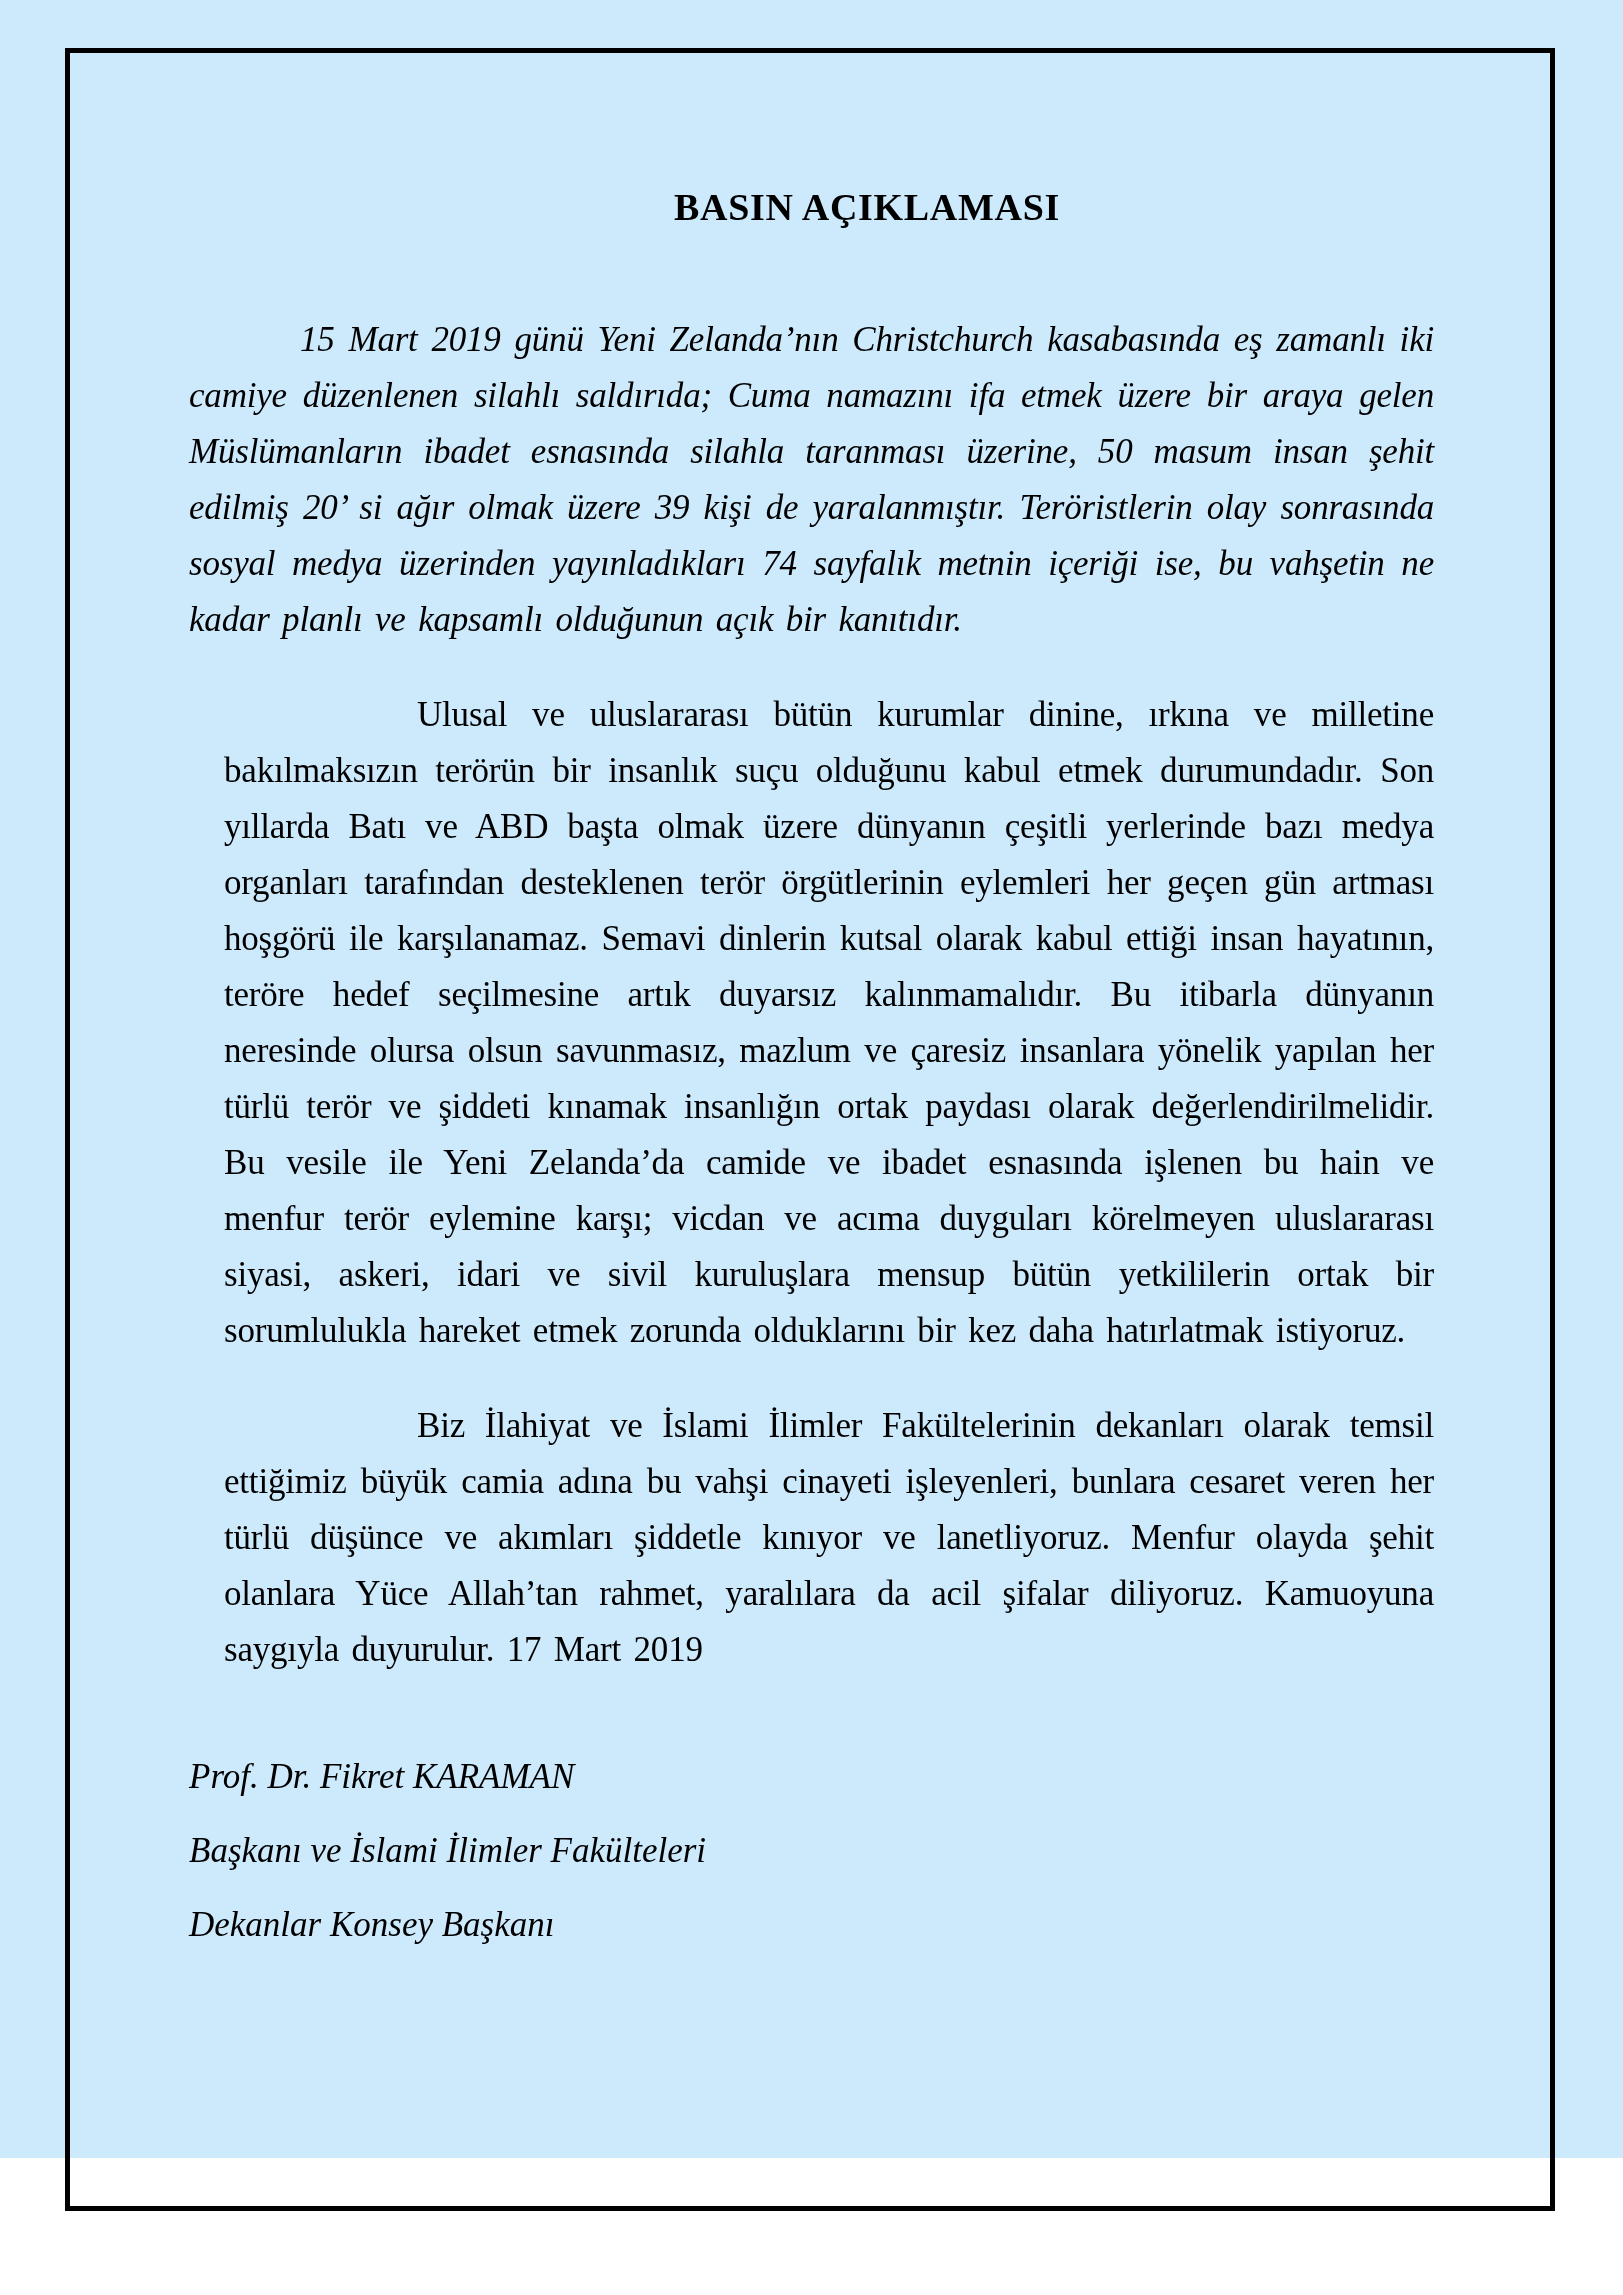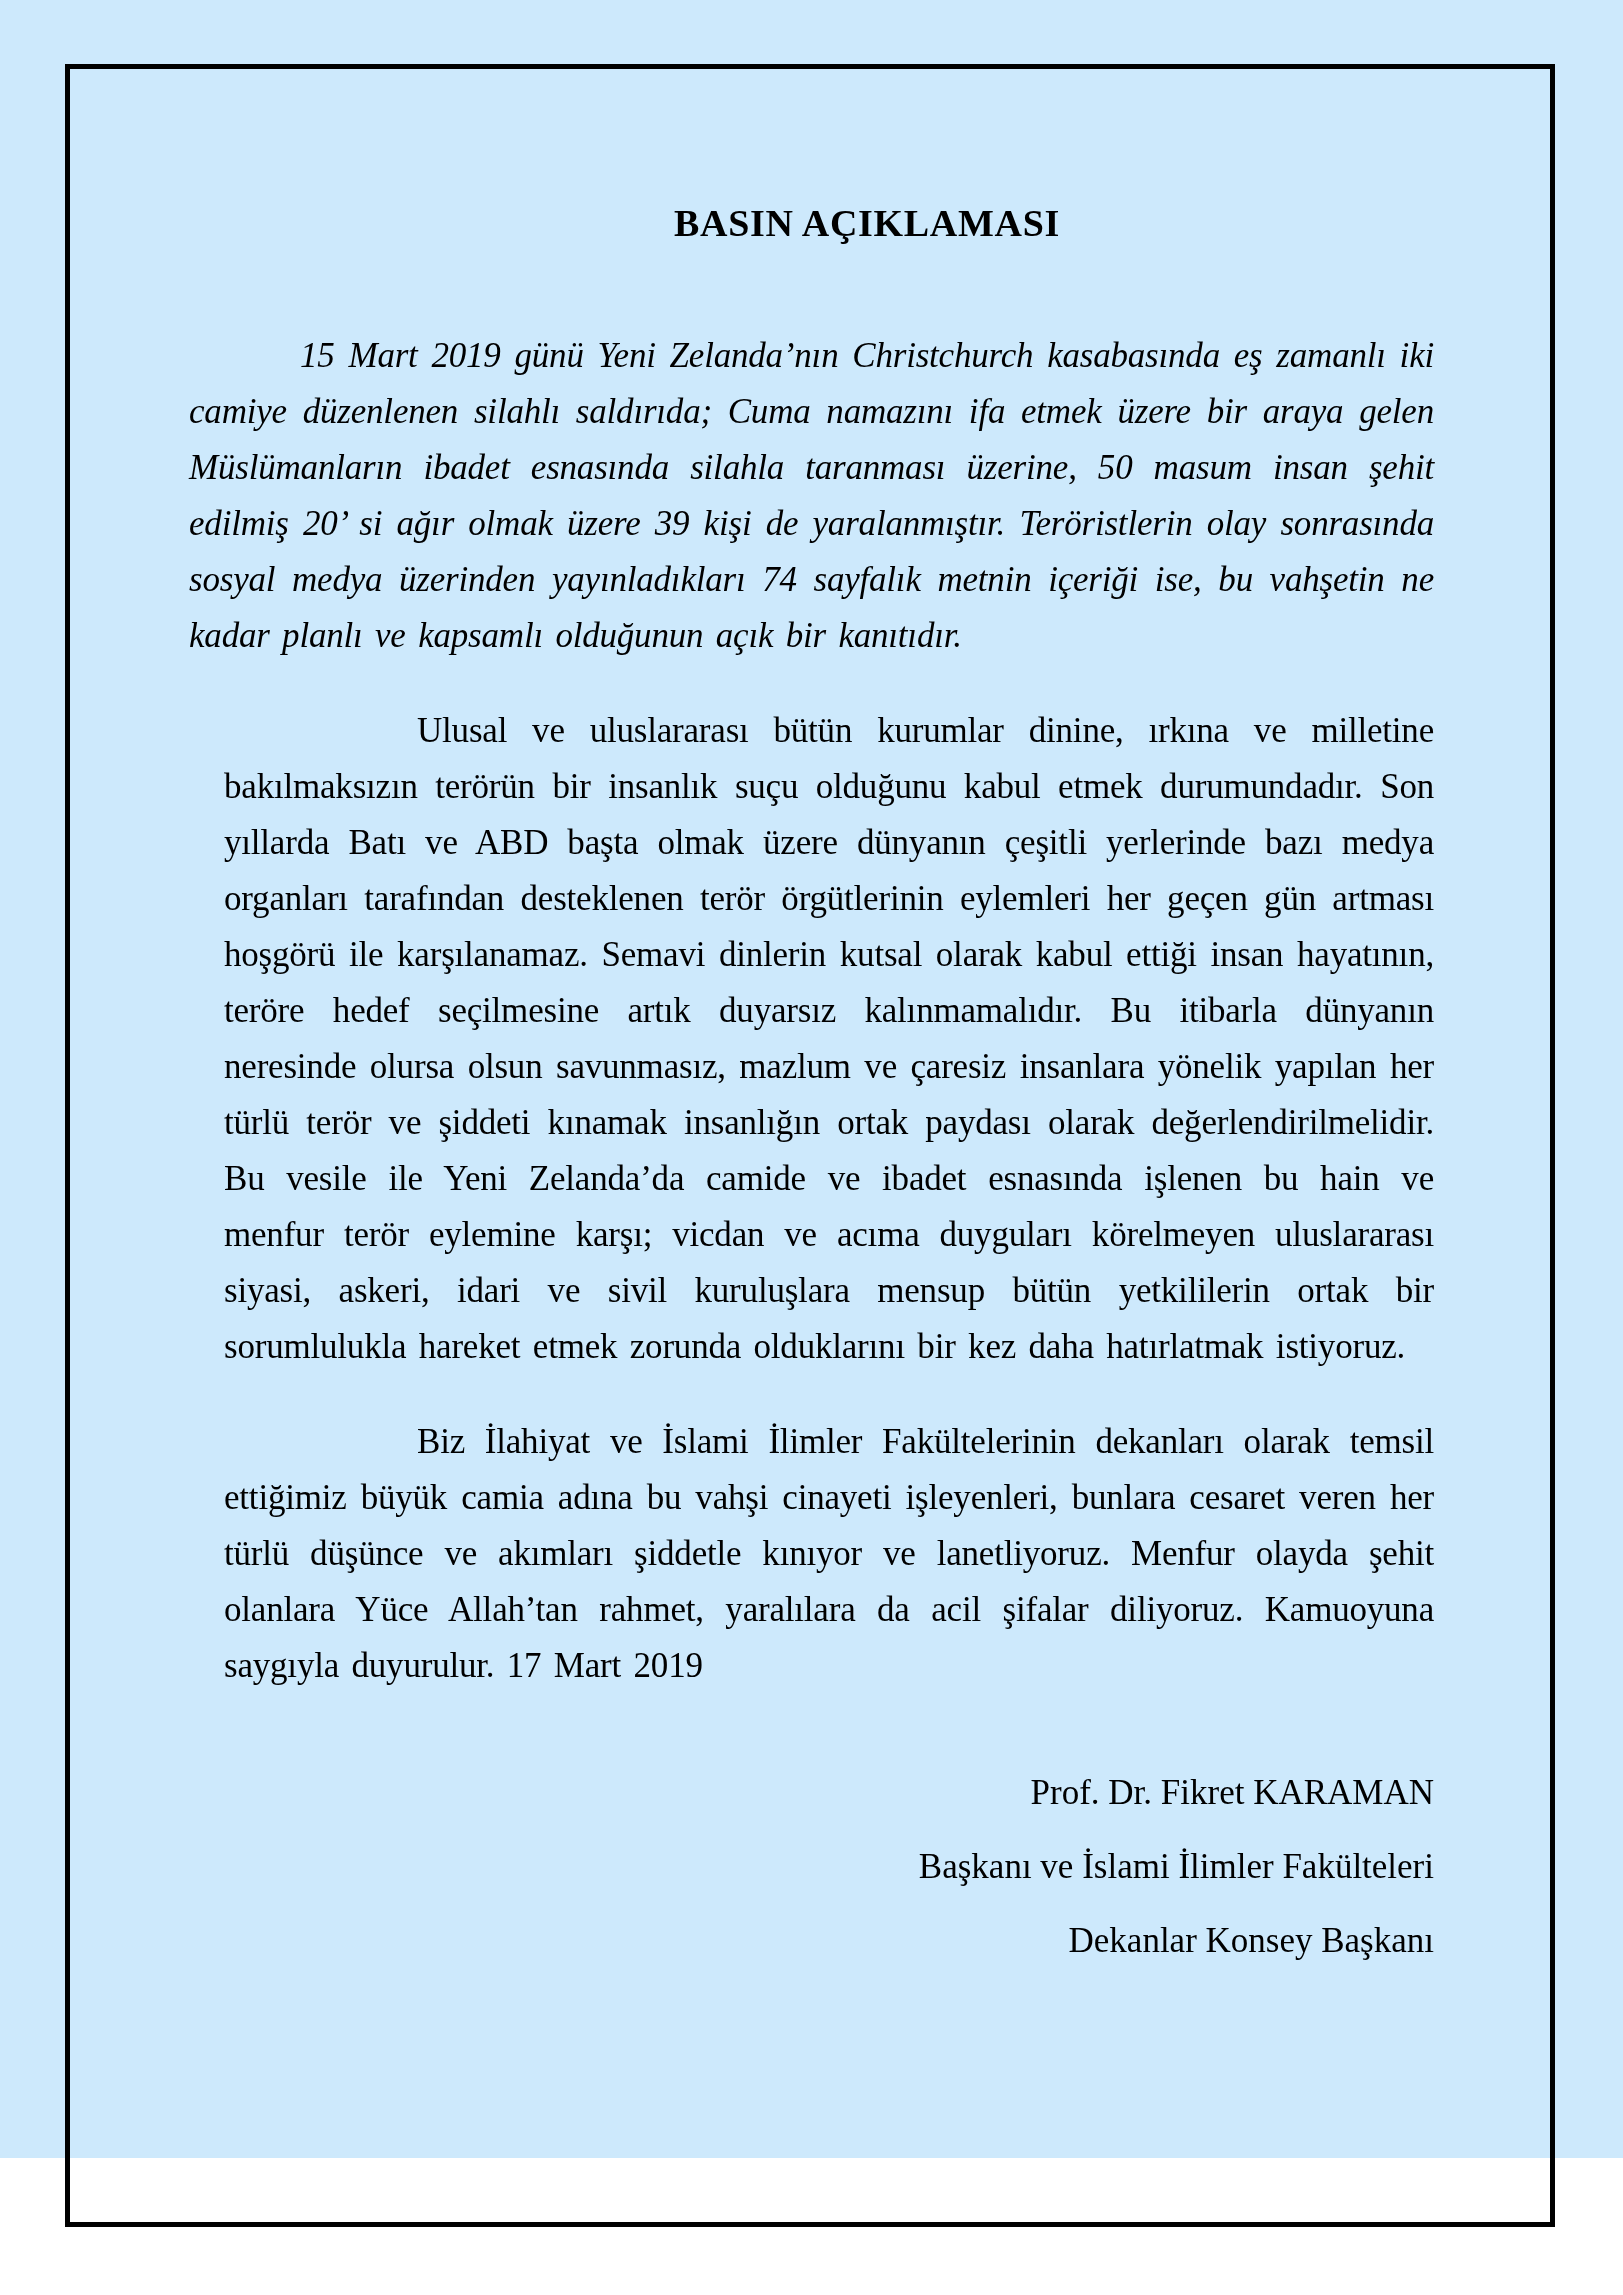--- a/index.html
+++ b/index.html
@@ -17,21 +17,21 @@
     position: absolute;
     left: 0; top: 0;
     width: 1623px;
     height: 2158px;
     background: var(--page-tint, #cde9fc);
   }
 
   
   .frame {
     position: absolute;
-    left: 65px; top: 64px;
+    left: 65px; top: 48px;
     width: 1490px;
     height: 2163px;
     border: 5.2px solid var(--border-color, #000000);
     padding: 131px 116px 0 119px;
   }
 
   .title {
     font-size: 38px;
     font-weight: bold;
     line-height: 46px;
@@ -47,21 +47,21 @@
     text-align: justify;
     letter-spacing: -0.2px;
     word-spacing: 3.9px;
     margin-bottom: 39px;
   }
   .indent-small { text-indent: 111px; font-style: italic; }
   .indent-large { text-indent: 193px; margin-left: 35px; }
 
   .signature {
     margin-top: 62px;
-    text-align: right;
+    font-style: italic;
   }
   .sig-line {
     font-size: 35px;
     line-height: 74px;
     white-space: nowrap;
   }
 </style>
 </head>
 <body>
 

